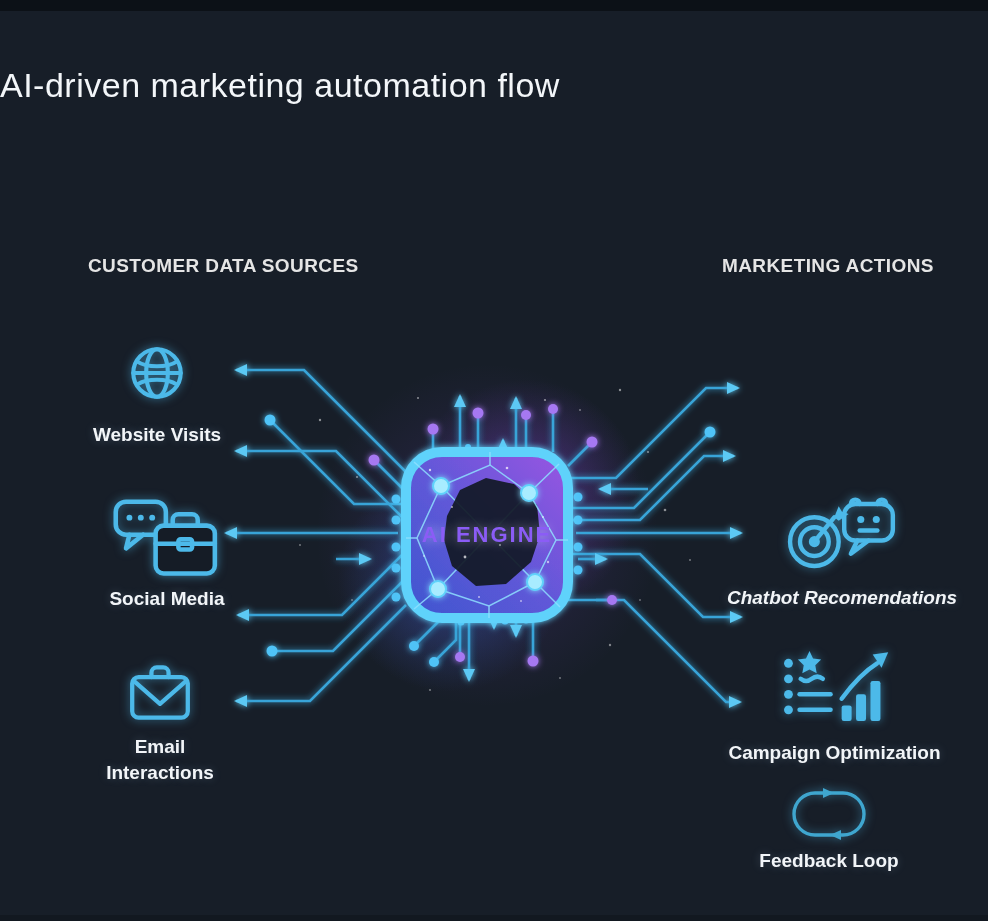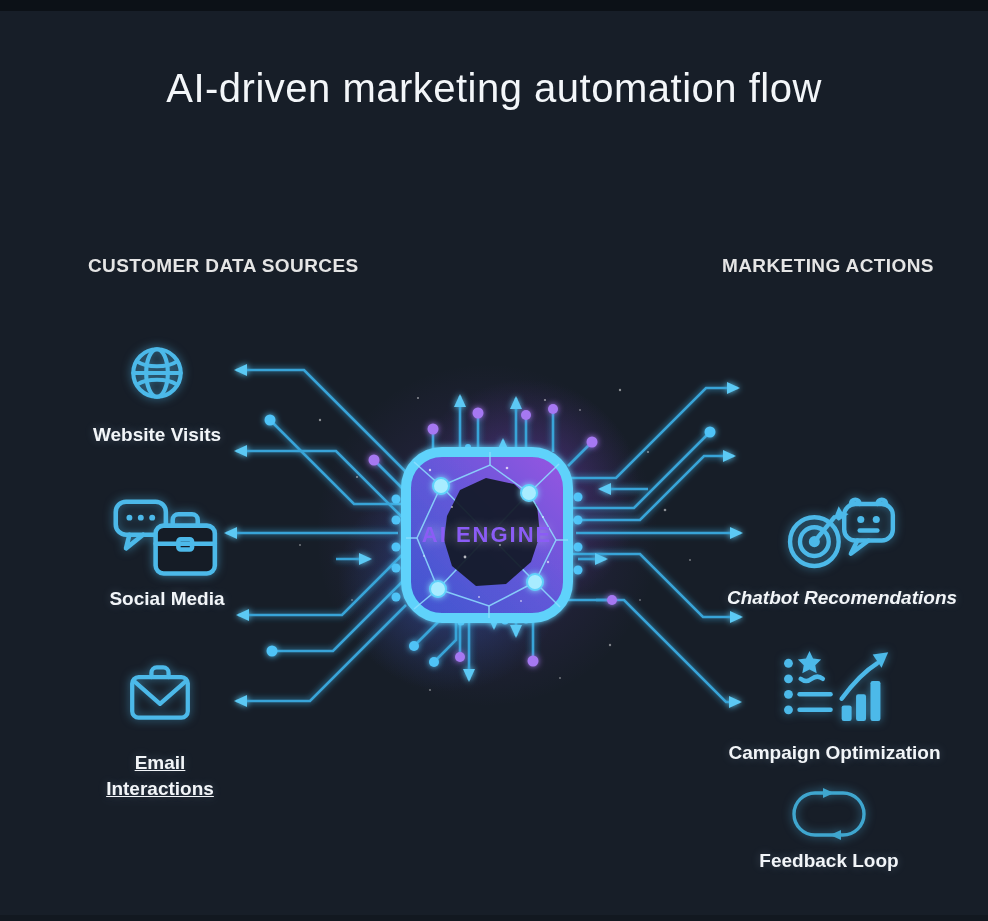--- a/index.html
+++ b/index.html
@@ -7,21 +7,21 @@
     position:relative; width:988px; height:921px; overflow:hidden;
     background:#171e28;
     color:#eef2f6;
     font-family:"Liberation Sans", sans-serif;
   }
   .top-edge { position:absolute; top:0; left:0; width:100%; height:11px; background:#0c1117; }
   .bottom-edge { position:absolute; bottom:0; left:0; width:100%; height:6px; background:#121820; }
 
   .title {
     position:absolute; top:66px; left:0; width:100%;
-    text-align:center; font-size:40px; font-weight:400; letter-spacing:0.5px;
+    font-size:34px; font-weight:400; letter-spacing:0.5px;
     color:#f3f6f9;
   }
   .col-heading {
     position:absolute; font-size:19px; font-weight:700; letter-spacing:0.4px;
     color:#e5e5e5;
   }
   .heading-left  { left:88px;  top:255px; }
   .heading-right { left:722px; top:255px; }
 
   .item { position:absolute; display:flex; flex-direction:column; align-items:center; }
@@ -47,21 +47,21 @@
 
   
   .it-website  { left:92px;  top:340px; width:130px; }
   .it-social   { left:92px;  top:496px; width:150px; }
   .it-email    { left:95px;  top:660px; width:130px; }
   .it-ad       { left:745px; top:340px; width:165px; }
   .it-chatbot  { left:762px; top:493px; width:160px;font-style:italic; }
   .it-campaign { left:752px; top:650px; width:165px; }
   .it-feedback { left:774px; top:788px; width:110px; }
   .gap8  { margin-top:8px; }
-  .gap12 { margin-top:28px;text-decoration:underline; }
+  .gap12 { margin-top:12px; }
   .gap16 { margin-top:16px; }
 </style>
 </head>
 <body>
 
 <div class="canvas">
   <div class="top-edge"></div>
 
   <svg class="circuit" width="988" height="921" viewBox="0 0 988 921">
     <defs>

